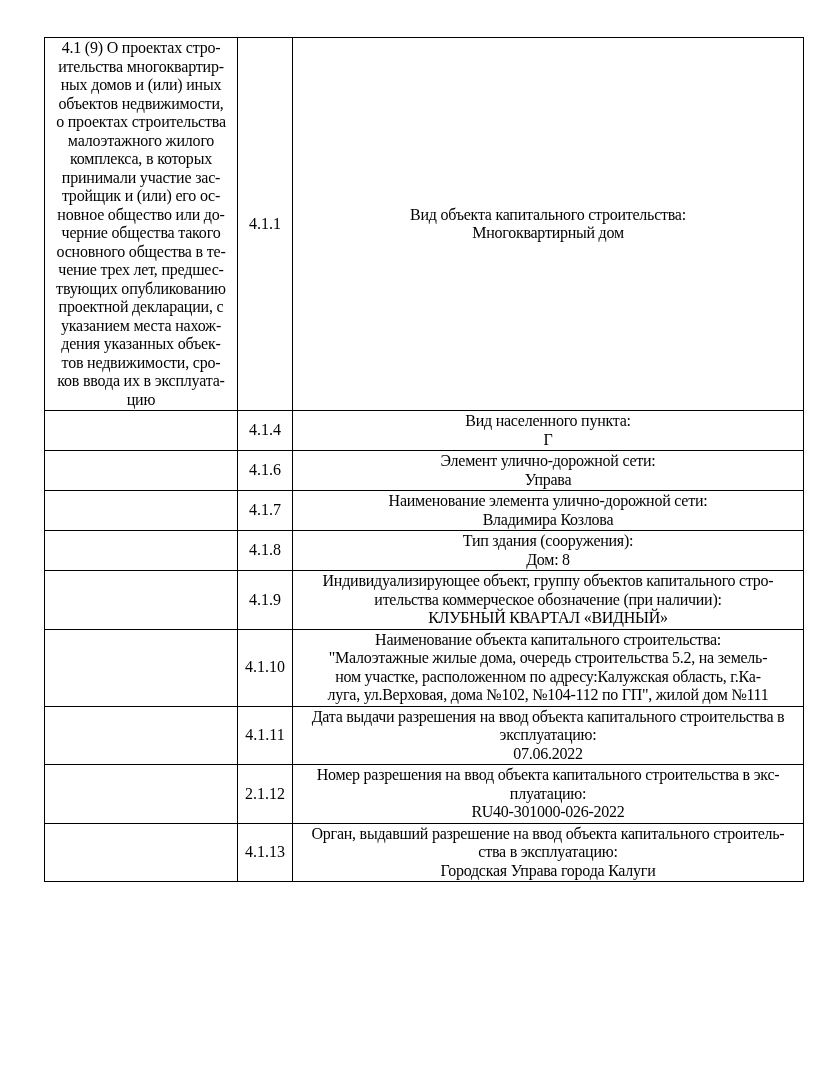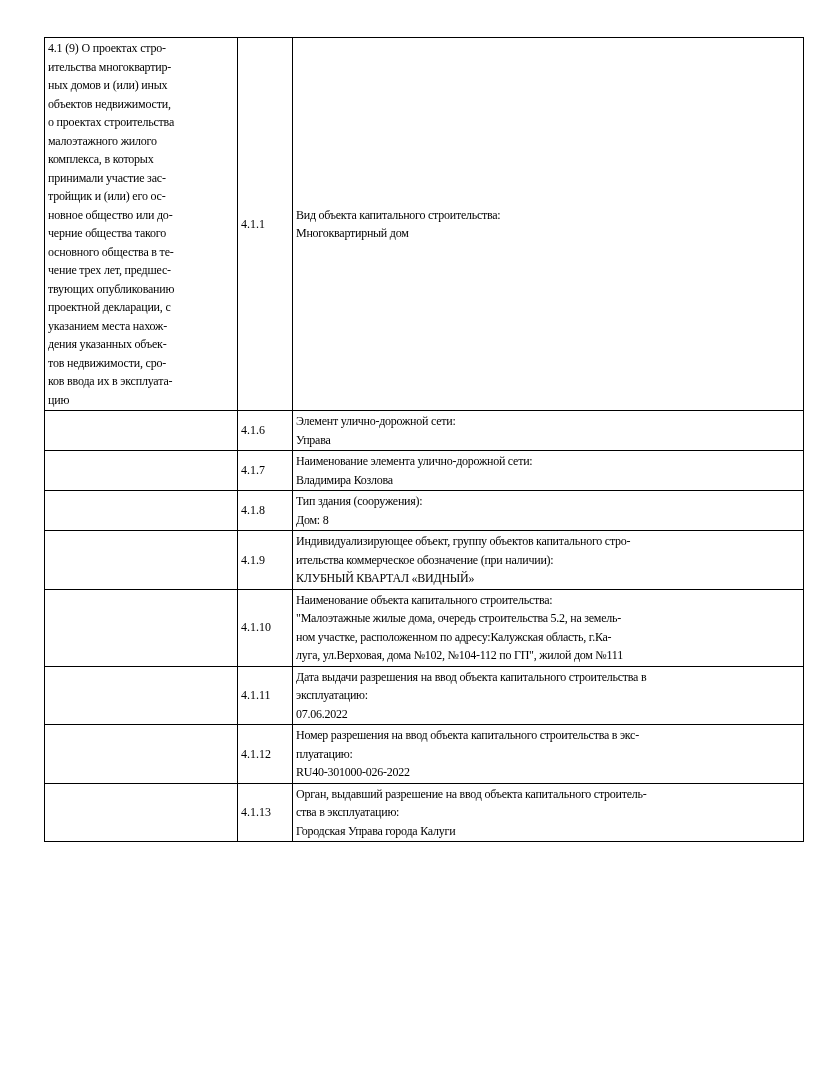--- a/index.html
+++ b/index.html
@@ -19,25 +19,26 @@
   table.doc-table {
     position: absolute;
     left: 44px;
     top: 37px;
     border-collapse: collapse;
     table-layout: fixed;
     background: #ffffff;
   }
   table.doc-table td {
     border: 1px solid #000000;
-    font-size: 12px;
+    font-size: 16px;
     line-height: 18.5px;
     padding: 1px 3px;
     vertical-align: middle;
     overflow: hidden;
+    text-align: center;
   }
   td.col-desc {
     width: 186px;
     vertical-align: top;
     padding: 1px 2px;
     letter-spacing: -0.2px;
   }
   td.col-num {
     width: 48px;
     vertical-align: middle;
@@ -84,20 +85,28 @@
 цию</span></td>
           <td class="col-num"><span>4.1.1</span></td>
           <td class="col-content">
             <div class="pre">Вид объекта капитального строительства:</div>
             <div class="pre value-line"><span></span><b>Многоквартирный дом</b></div>
           </td>
         </tr>
 
 
 
+  <tr>
+          <td class="col-desc"><span class="pre"></span></td>
+          <td class="col-num"><span>4.1.4</span></td>
+          <td class="col-content">
+            <div class="pre">Вид населенного пункта:</div>
+            <div class="pre value-line"><span></span><b>Г</b></div>
+          </td>
+        </tr>
 
 
   <tr>
           <td class="col-desc"><span class="pre"></span></td>
           <td class="col-num"><span>4.1.6</span></td>
           <td class="col-content">
             <div class="pre">Элемент улично-дорожной сети:</div>
             <div class="pre value-line"><span></span><b>Управа</b></div>
           </td>
         </tr>
@@ -146,21 +155,21 @@
           <td class="col-num"><span>4.1.11</span></td>
           <td class="col-content">
             <div class="pre">Дата выдачи разрешения на ввод объекта капитального строительства в
 эксплуатацию:</div>
             <div class="pre value-line"><span></span><b>07.06.2022</b></div>
           </td>
         </tr>
 
   <tr>
           <td class="col-desc"><span class="pre"></span></td>
-          <td class="col-num"><span>4.1.12</span></td>
+          <td class="col-num"><span>2.1.12</span></td>
           <td class="col-content">
             <div class="pre">Номер разрешения на ввод объекта капитального строительства в экс-
 плуатацию:</div>
             <div class="pre value-line"><span></span><b>RU40-301000-026-2022</b></div>
           </td>
         </tr>
 
   <tr>
           <td class="col-desc"><span class="pre"></span></td>
           <td class="col-num"><span>4.1.13</span></td>

